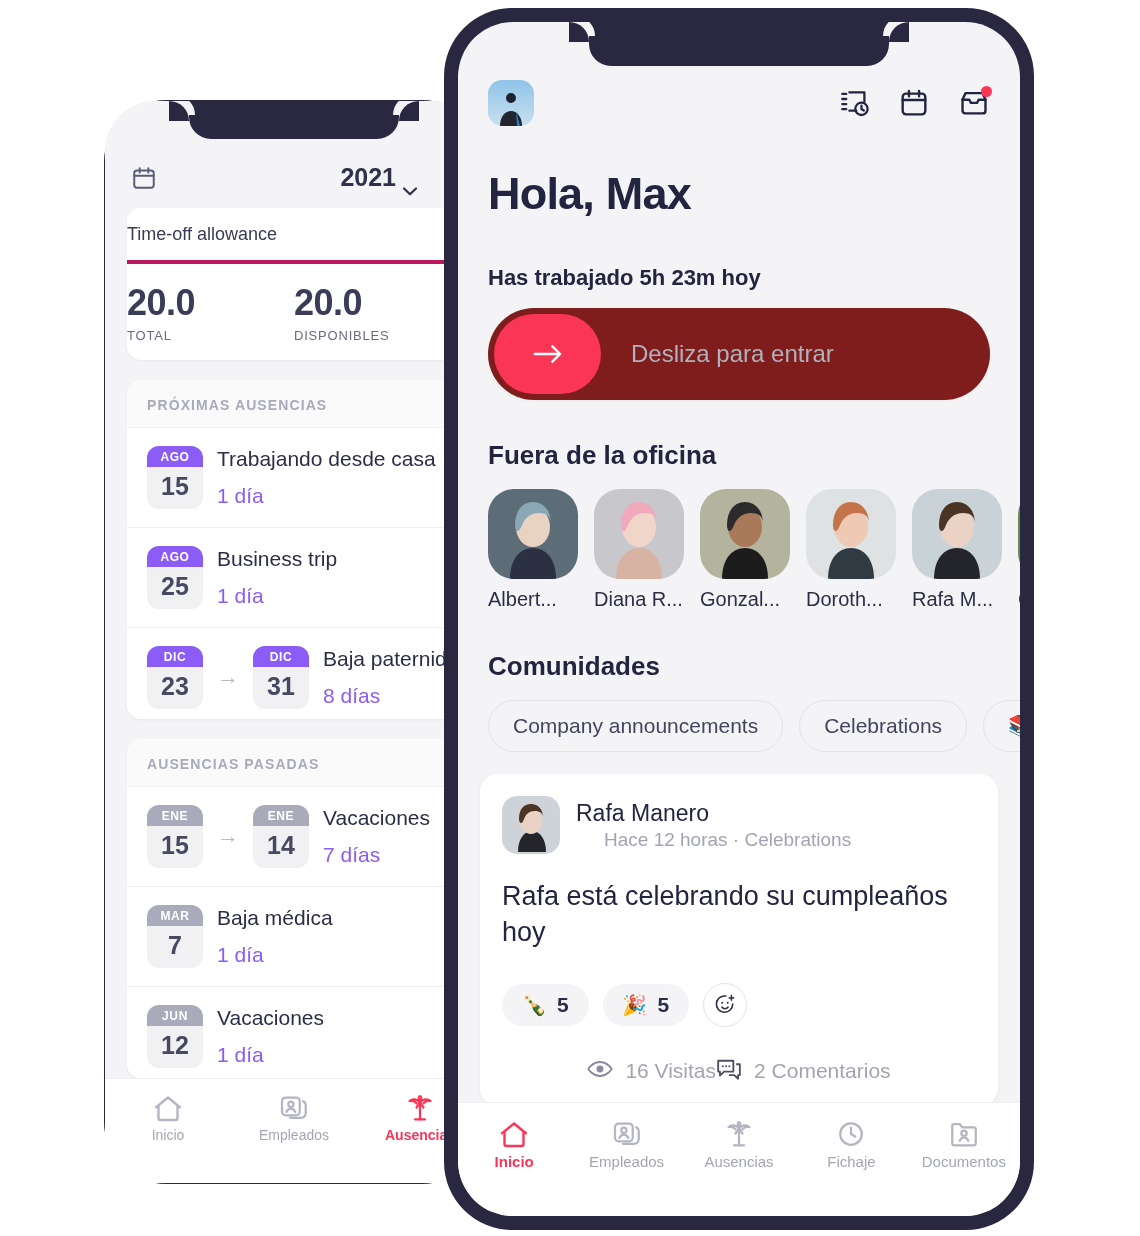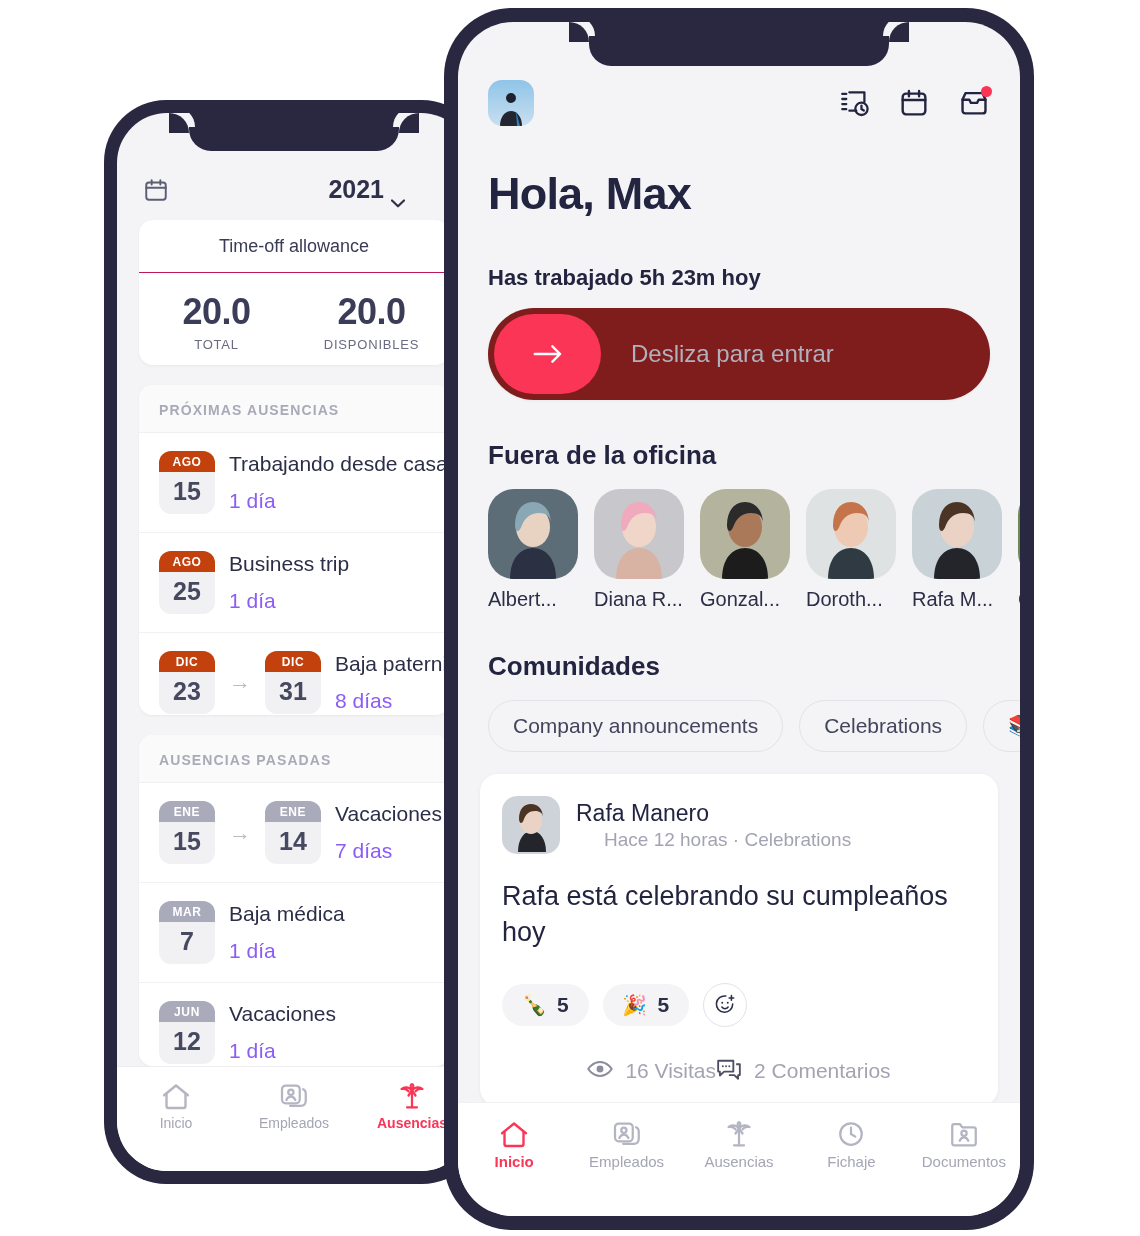--- a/index.html
+++ b/index.html
@@ -9,21 +9,21 @@
     font-family: "Liberation Sans", sans-serif;
     overflow: hidden;
   }
   #stage { position: relative; width: 1140px; height: 1236px; }
 
   
   .phone {
     position: absolute;
     background: #2a2741;
     border-radius: 62px;
-    padding: 13px;
+    padding: 1px;
   }
   .phone.back  { left: 104px; top: 100px;  width: 380px; height: 1084px; }
   .phone.front { left: 444px; top: 8px;    width: 590px; height: 1222px; border-radius: 68px; padding: 14px; }
 
   .screen {
     position: relative;
     width: 100%; height: 100%;
     background: #f4f4f6;
     border-radius: 50px;
     overflow: hidden;
@@ -59,47 +59,47 @@
     margin-right: 40px;
   }
   .chev { width: 14px; height: 9px; }
 
   .card {
     background: #fff; border-radius: 14px; margin: 0 22px;
     box-shadow: 0 1px 3px rgba(30,30,60,.05);
     overflow: hidden;
   }
   .allow-head {
-    text-align: center; font-size: 18px; color: #3a3b55; font-weight: 400;
-    padding: 16px 0 15px; border-bottom: 1px solid #be185d;
+    text-align: left; font-size: 18px; color: #3a3b55; font-weight: 400;
+    padding: 16px 0 15px; border-bottom: 4px solid #be185d;
     white-space: nowrap;
   }
   .allow-body { display: flex; padding: 18px 0 20px; }
-  .allow-col { flex: 1; text-align: center; }
+  .allow-col { flex: 1; }
   .allow-num { font-size: 36px; font-weight: 700; color: #3a3c58; letter-spacing: -.5px; }
   .allow-lab { font-size: 13px; color: #6a6b81; letter-spacing: .8px; margin-top: 4px; }
 
   .sect-head {
     font-size: 14px; letter-spacing: 1.1px; color: #a9aab8;
     font-weight: 700; padding: 17px 20px 14px;
     background: #fafafb; border-bottom: 1px solid #f0f0f3;
   }
   .abs-row {
     display: flex; align-items: center; gap: 14px;
     padding: 18px 20px; border-bottom: 1px solid #f1f1f4;
     background: #fff;
   }
   .abs-row:last-child { border-bottom: none; }
   .datebox {
     width: 56px; border-radius: 12px; overflow: hidden; flex: none;
     background: #f1f1f4; text-align: center;
   }
   .datebox .m {
     font-size: 12px; font-weight: 700; color: #fff; letter-spacing: .6px;
-    padding: 4px 0 3px; background: #c2410c;
+    padding: 4px 0 3px; background: #8b5cf6;
   }
   .datebox.past .m { background: #a9abbb; }
   .datebox .d { font-size: 25px; font-weight: 700; color: #474960; padding: 5px 0 8px; }
   .arrow-sep { color: #b9bac6; font-size: 22px; flex: none; }
   .abs-text { min-width: 0; }
   .abs-title { font-size: 21px; color: #2c2e47; font-weight: 400; white-space: nowrap; }
   .abs-sub { font-size: 21px; color: #8b5cf6; margin-top: 13px; }
 
   .bk-nav {
     margin-top: auto; background: #fff; border-top: 1px solid #eeeef1;

